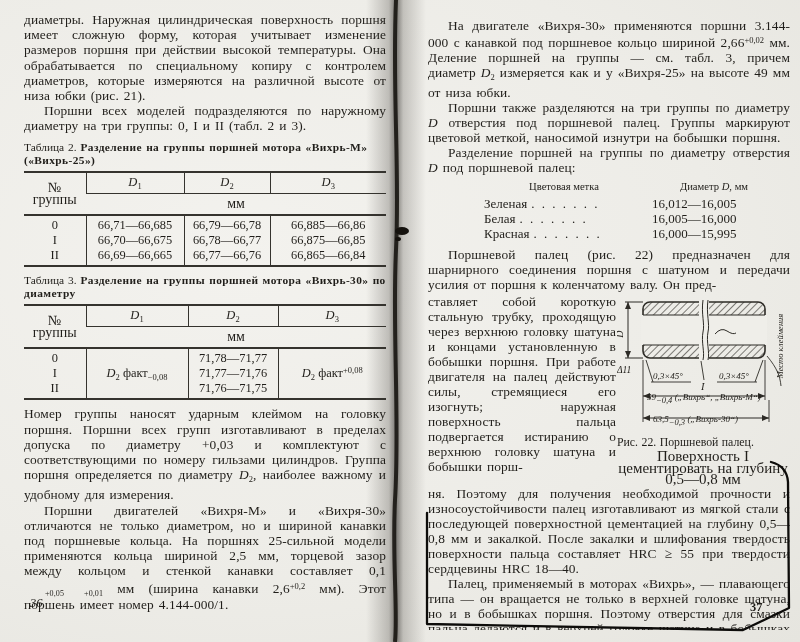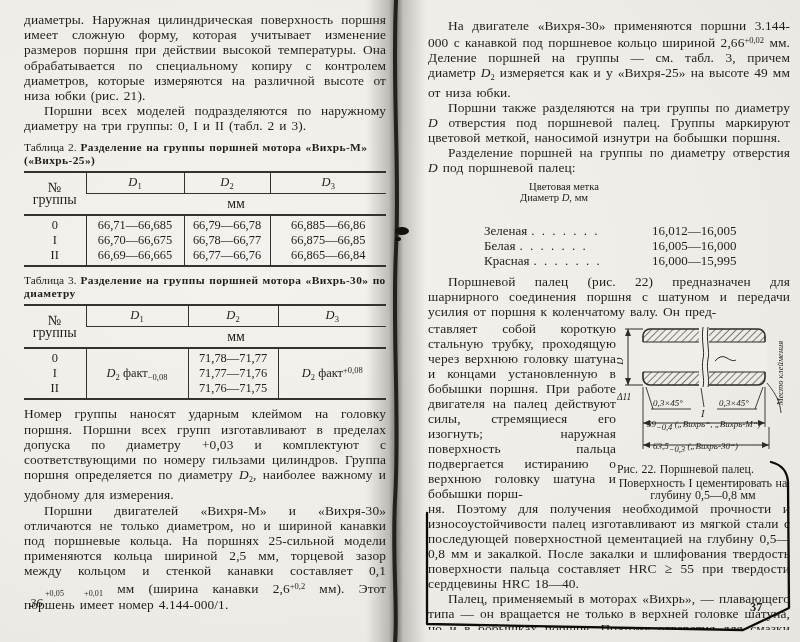--- a/index.html
+++ b/index.html
@@ -24,33 +24,33 @@
     border-top:2px solid #35332e;border-bottom:2px solid #35332e;font-size:12.4px;}
   table.book td{border-left:1.2px solid #35332e;text-align:center;vertical-align:middle;padding:2px;}
   table.book td:first-child{border-left:none;}
   td.grp-hd{font-size:14px;line-height:12px;border-bottom:2px solid #35332e !important;}
   td.d-hd{font-size:12.5px;border-bottom:1.1px solid #35332e;padding:4px 2px;}
   td.unit{font-size:14px;border-bottom:2px solid #35332e;padding:3px;}
   td.data{padding:6px 2px 8px;}
   td.data div{line-height:15px;}
   
   .ct{margin:6px 0 6px 56px;width:300px;font-size:13px;}
-  .ct-head{display:flex;font-size:10.6px;margin-bottom:20px;flex-direction:column;}
+  .ct-head{display:flex;font-size:10.6px;margin-bottom:4px;}
   .ct-head .h1{width:160px;text-align:center;}
   .ct-head .h2{width:140px;text-align:center;}
   .ct-row{display:flex;line-height:15px;}
   .ct-row .lbl{white-space:nowrap;}
   .ct-row .dots{flex:1;overflow:hidden;white-space:nowrap;padding:0 4px;letter-spacing:2px;}
   .ct-row .val{width:132px;text-align:left;}
   
   .fig-row{display:flex;gap:1px;margin-top:2px;}
   .fig-row .txtcol{width:188px;}
   .figure{width:172px;}
   .fig-cap{font-size:11.8px;text-align:left;margin-top:4px;line-height:13px;word-spacing:.5px;}
-  .fig-note{font-size:12px;text-align:center;line-height:11.5px;margin-top:2px;word-spacing:.5px;}
+  .fig-note{font-size:15px;text-align:center;line-height:11.5px;margin-top:2px;word-spacing:.5px;}
   .pagenum{position:absolute;font-size:12.5px;z-index:4;}
   #pn36{left:30px;top:596px;font-style:italic;}
   #pn37{left:750px;top:600px;font-weight:bold;}
   
   #spine-shade{position:absolute;left:366px;top:0;width:60px;height:642px;z-index:1;pointer-events:none;
     background:linear-gradient(90deg, rgba(62,58,52,0) 0%, rgba(62,58,52,.28) 38%, rgba(25,22,18,.55) 50%, rgba(62,58,52,.25) 62%, rgba(62,58,52,0) 100%);}
   #artifacts{position:absolute;left:0;top:0;z-index:3;pointer-events:none;}
   svg text{fill:#24221d;}
   .draw{stroke:#2d2b26;fill:none;}
 </style>

